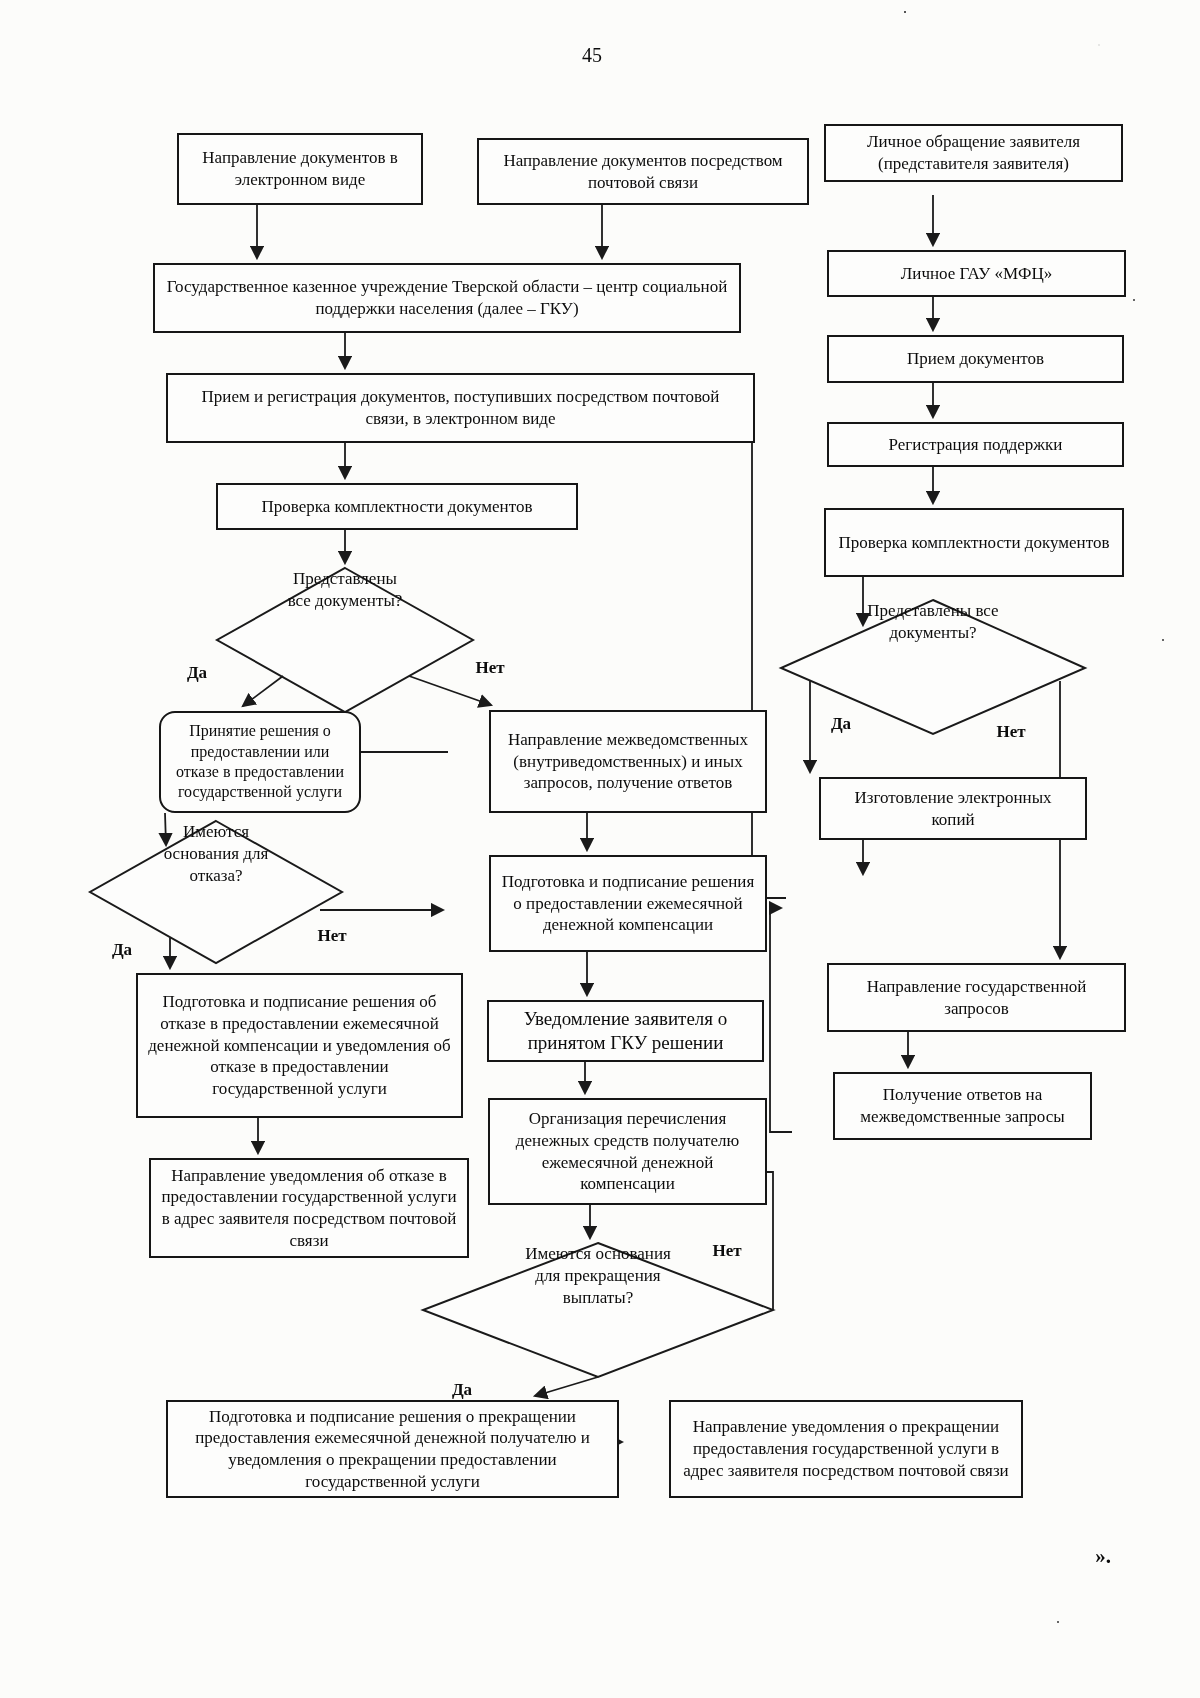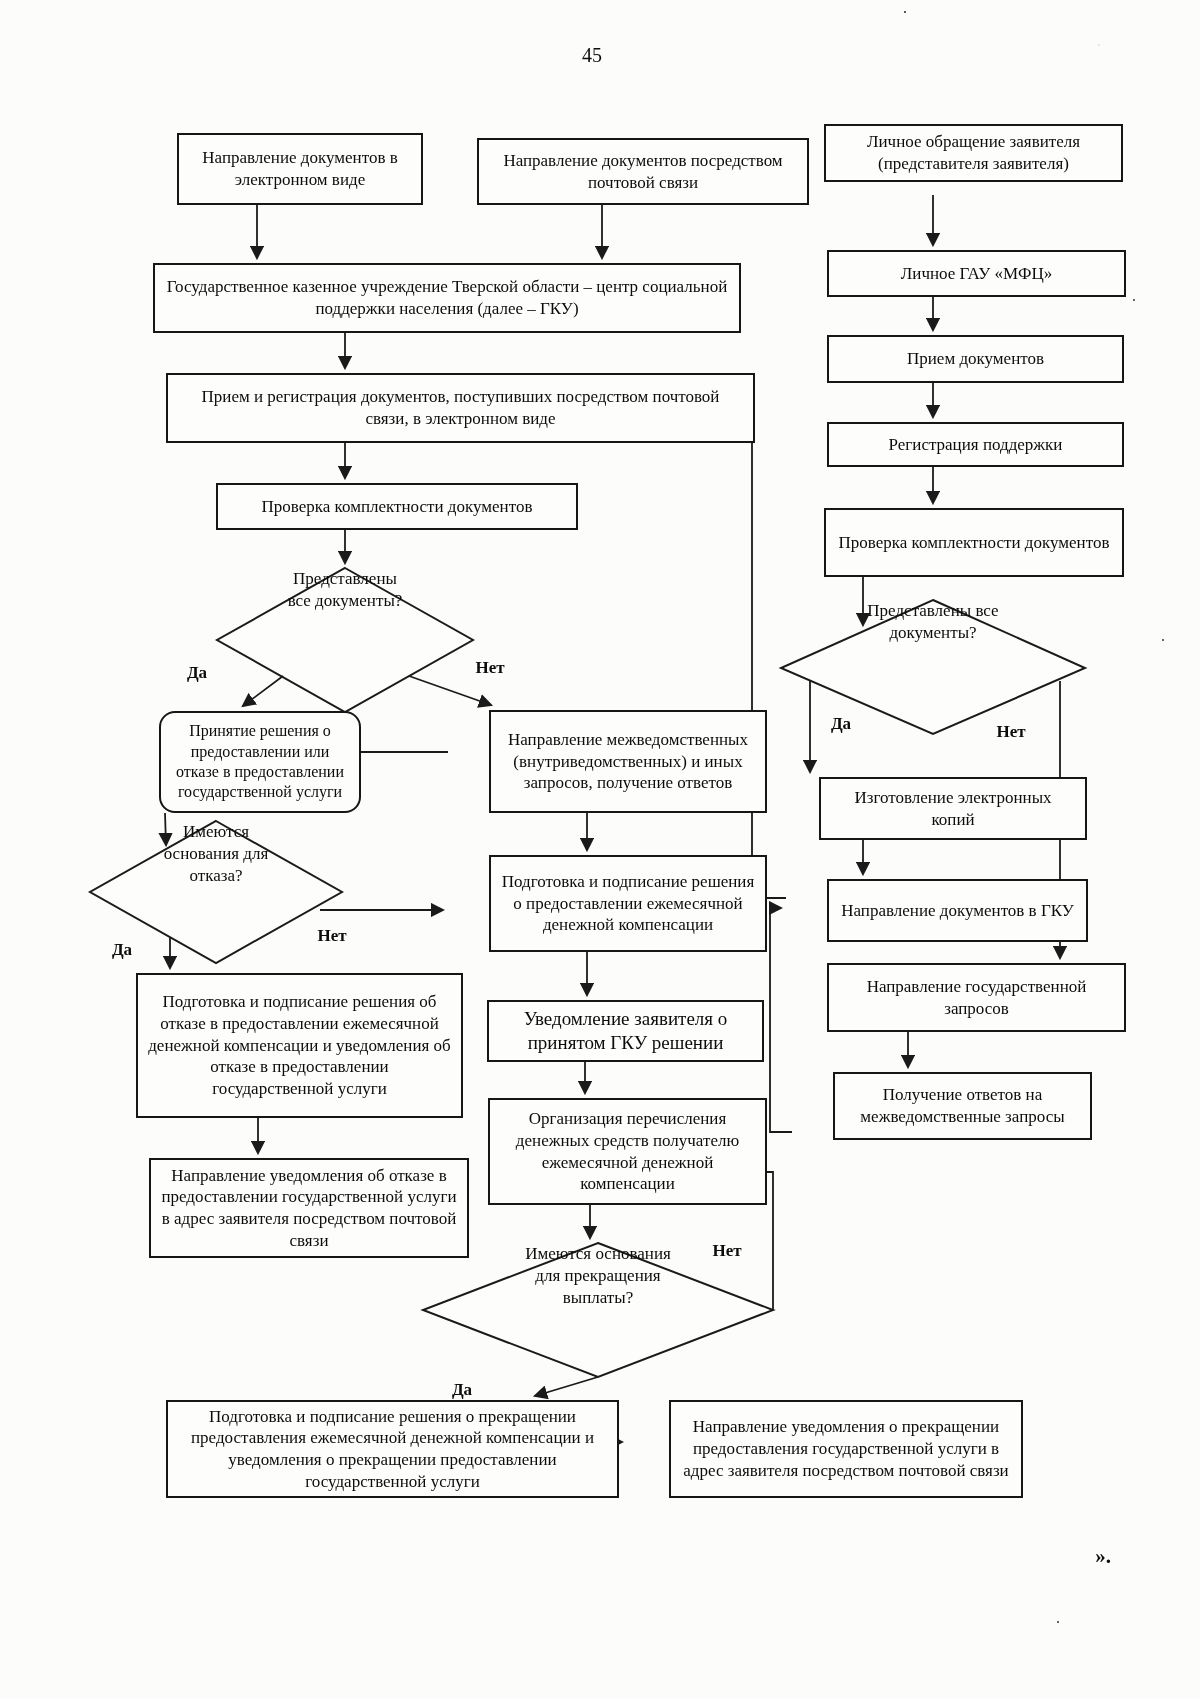--- a/index.html
+++ b/index.html
@@ -150,21 +150,21 @@
 
   <div class="node" style="left:108px;top:1158px;width:320px;height:100px">
     <span>Направление уведомления об отказе в предоставлении государственной услуги в адрес заявителя посредством почтовой связи</span>
     </div>
 
   <div class="node" style="left:447px;top:1098px;width:279px;height:107px">
     <span>Организация перечисления денежных средств получателю ежемесячной денежной компенсации</span>
     </div>
 
   <div class="node" style="left:125px;top:1400px;width:453px;height:98px">
-    <span>Подготовка и подписание решения о прекращении предоставления ежемесячной денежной компенсации и уведомления о прекращении предоставлении государственной услуги</span>
+    <span>Подготовка и подписание решения о прекращении предоставления ежемесячной денежной получателю и уведомления о прекращении предоставлении государственной услуги</span>
     </div>
 
   <div class="node" style="left:628px;top:1400px;width:354px;height:98px">
     <span>Направление уведомления о прекращении предоставления государственной услуги в адрес заявителя посредством почтовой связи</span>
     </div>
 
   <div class="node" style="left:786px;top:250px;width:299px;height:47px">
     <span>Личное ГАУ «МФЦ»</span>
     </div>
 
@@ -177,23 +177,20 @@
     </div>
 
   <div class="node" style="left:783px;top:508px;width:300px;height:69px">
     <span>Проверка комплектности документов</span>
     </div>
 
   <div class="node" style="left:778px;top:777px;width:268px;height:63px">
     <span>Изготовление электронных копий</span>
     </div>
 
-  <div class="node" style="left:786px;top:879px;width:261px;height:63px">
-    <span>Направление документов в ГКУ</span>
-    </div>
 
   <div class="node" style="left:786px;top:963px;width:299px;height:69px">
     <span>Направление государственной запросов</span>
     </div>
 
   <div class="node" style="left:792px;top:1072px;width:259px;height:68px">
     <span>Получение ответов на межведомственные запросы</span>
     </div>
 
   <div class="dlabel" style="left:280px;top:568px;width:130px;height:144px">

